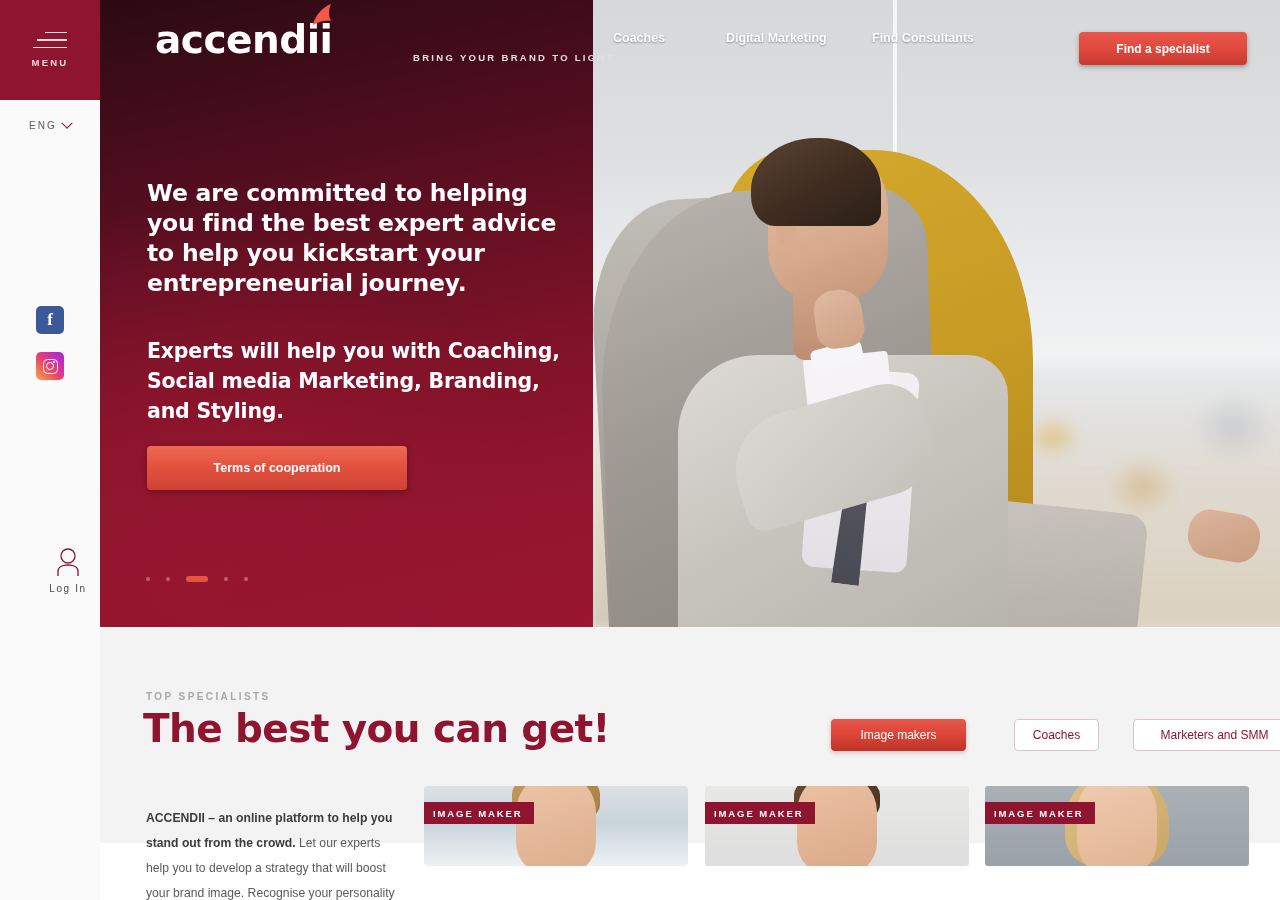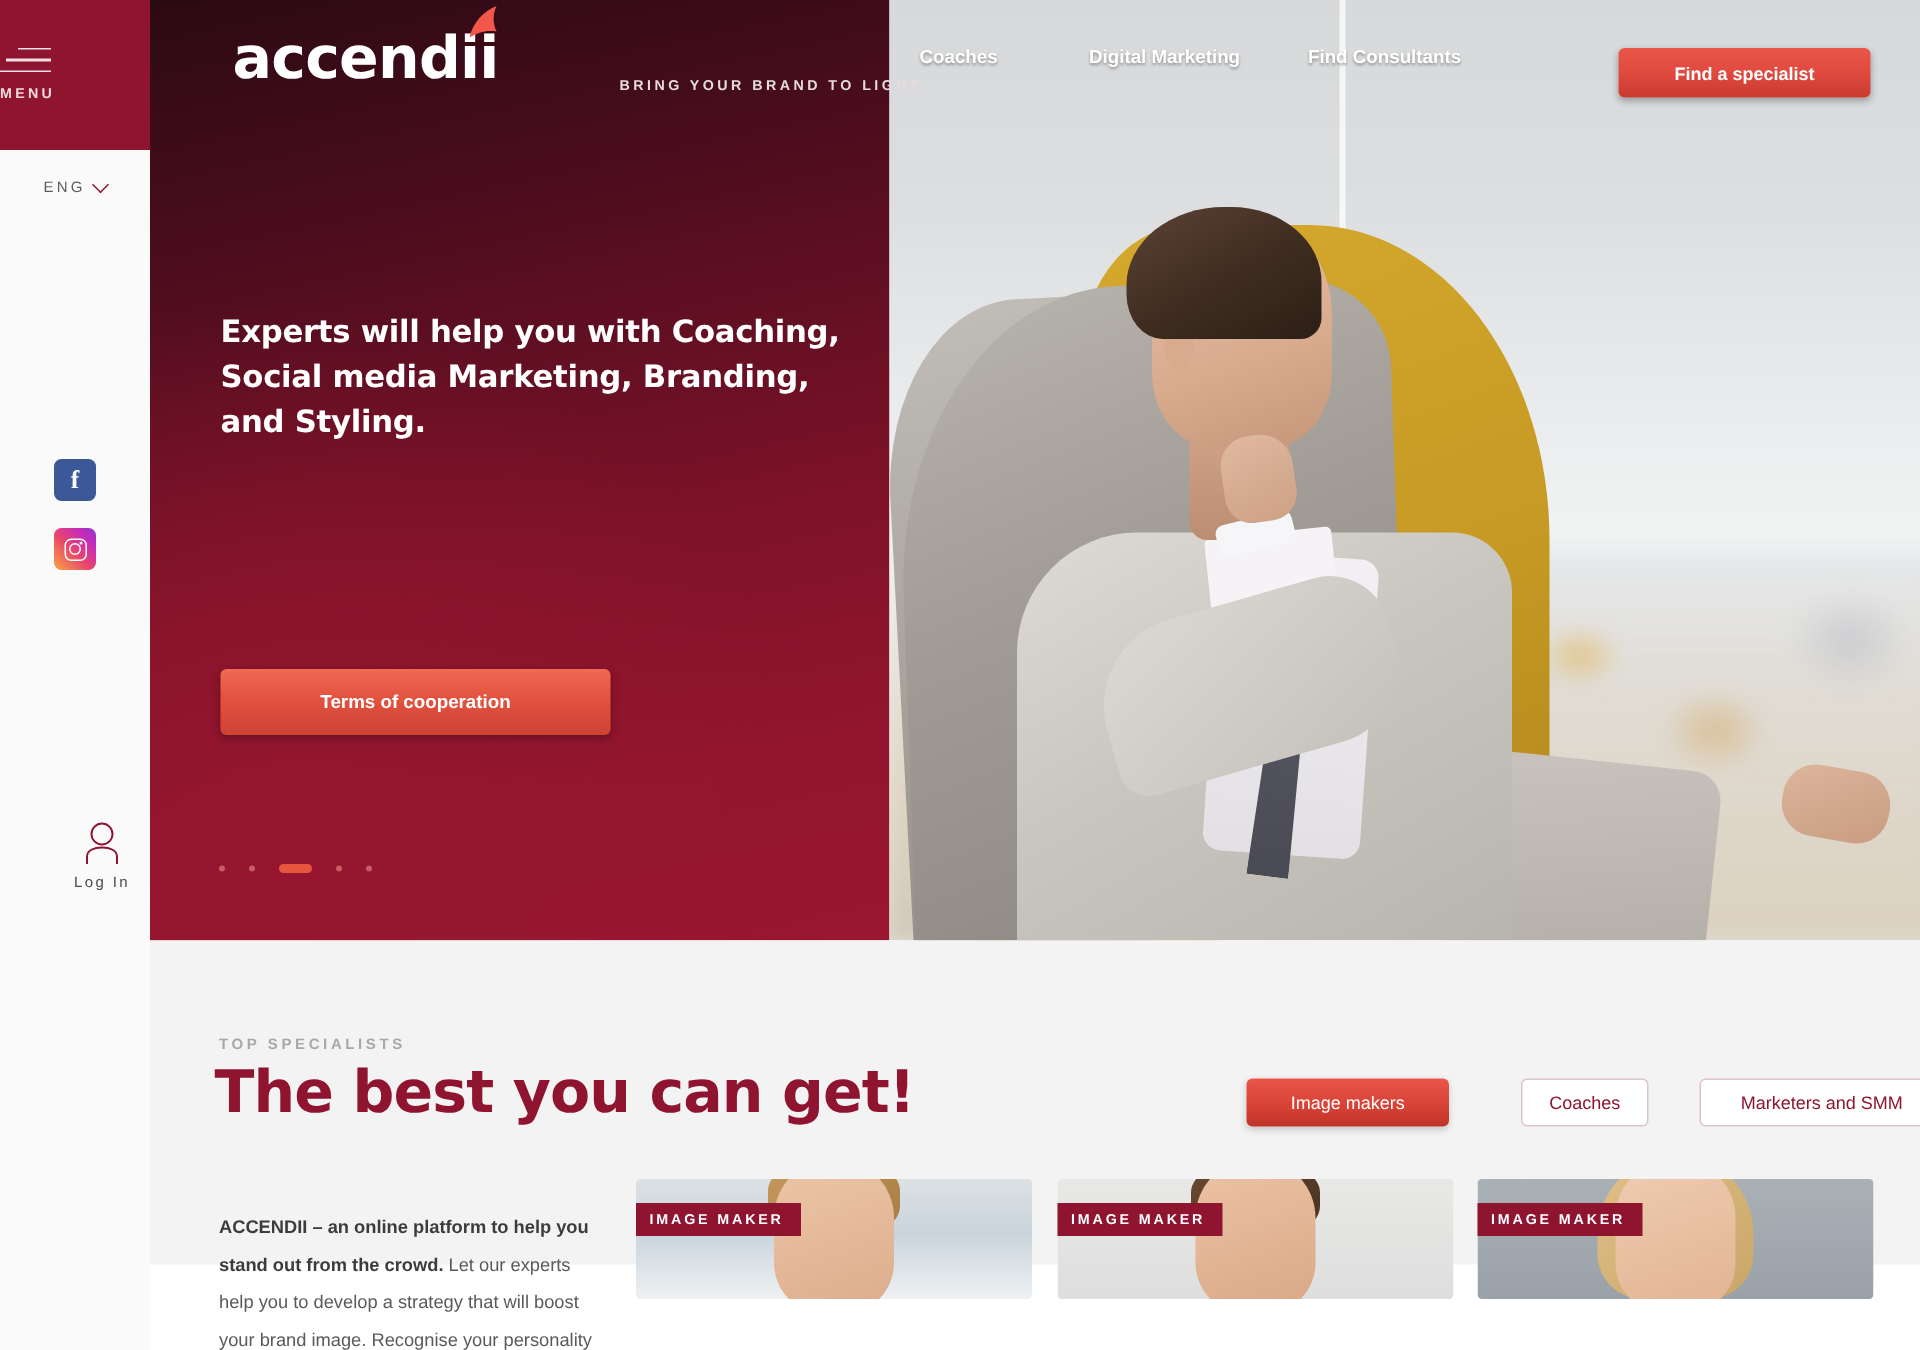--- a/index.html
+++ b/index.html
@@ -11,21 +11,21 @@
   .page { position:relative; width:1280px; height:900px; }
 
   
   .rail {
     position:absolute; left:0; top:0; width:100px; height:900px;
     background:#fbfafa; z-index:40;
   }
   .menu-block {
     position:absolute; left:0; top:0; width:100px; height:100px;
     background:#8e1430; display:flex; flex-direction:column;
-    justify-content:center; cursor:pointer;
+    align-items:center; justify-content:center; cursor:pointer;
   }
   .burger { width:34px; display:flex; flex-direction:column; gap:6px; align-items:flex-end; }
   .burger i { display:block; height:1.5px; background:#f3dfe4; }
   .burger i:nth-child(1){ width:22px; }
   .burger i:nth-child(2){ width:30px; }
   .burger i:nth-child(3){ width:34px; }
   .menu-label {
     margin-top:9px; color:#f0dade; font-size:9.5px; letter-spacing:2.2px;
     font-weight:600;
   }
@@ -86,21 +86,21 @@
     border:none; border-radius:4px; color:#fff; font-size:12px; font-weight:600;
     background:linear-gradient(180deg,#e9564a 0%,#e04a3f 48%,#c93a31 100%);
     box-shadow:0 2px 5px rgba(0,0,0,.3); cursor:pointer; z-index:12;
     font-family:"Liberation Sans", sans-serif;
   }
 
   .hero-copy { position:absolute; left:47px; top:178px; width:430px; z-index:10; }
   .hero-h1 { color:#fff; font-size:23.5px; line-height:30px; font-weight:700;
              font-family:"DejaVu Sans", sans-serif; letter-spacing:-0.2px; }
   .hero-h2 { color:#fff; font-size:20.5px; line-height:30px; font-weight:700;
-             margin-top:28px; font-family:"DejaVu Sans", sans-serif; letter-spacing:-0.2px;}
+             margin-top:38px; font-family:"DejaVu Sans", sans-serif; letter-spacing:-0.2px;}
   .terms-btn {
     position:absolute; left:47px; top:446px; width:260px; height:44px;
     border:none; border-radius:4px; color:#fff; font-size:12.5px; font-weight:600;
     background:linear-gradient(180deg,#ef6a54 0%,#e2523f 45%,#cf4234 100%);
     box-shadow:0 2px 6px rgba(0,0,0,.28); cursor:pointer; z-index:10;
     font-family:"Liberation Sans", sans-serif;
   }
   .dots { position:absolute; left:46px; top:576px; display:flex; align-items:center; gap:16px; z-index:10; }
   .dot { width:4px; height:4px; border-radius:50%; background:#d4767a; opacity:.75; cursor:pointer; }
   .dot.active { width:22px; height:6px; border-radius:3px; background:#e8553f; opacity:1; }
@@ -298,20 +298,21 @@
 
       <nav class="topnav">
         <a>Coaches</a>
         <a>Digital Marketing</a>
         <a>Find Consultants</a>
       </nav>
       <button class="find-btn">Find a specialist</button>
     </div>
 
     <div class="hero-copy">
+      <h1 class="hero-h1">We are committed to helping you find the best expert advice to help you kickstart your entrepreneurial journey.</h1>
       <h2 class="hero-h2">Experts will help you with Coaching, Social media Marketing, Branding, and Styling.</h2>
     </div>
     <button class="terms-btn">Terms of cooperation</button>
 
     <div class="dots">
       <span class="dot"></span>
       <span class="dot"></span>
       <span class="dot active"></span>
       <span class="dot"></span>
       <span class="dot"></span>

